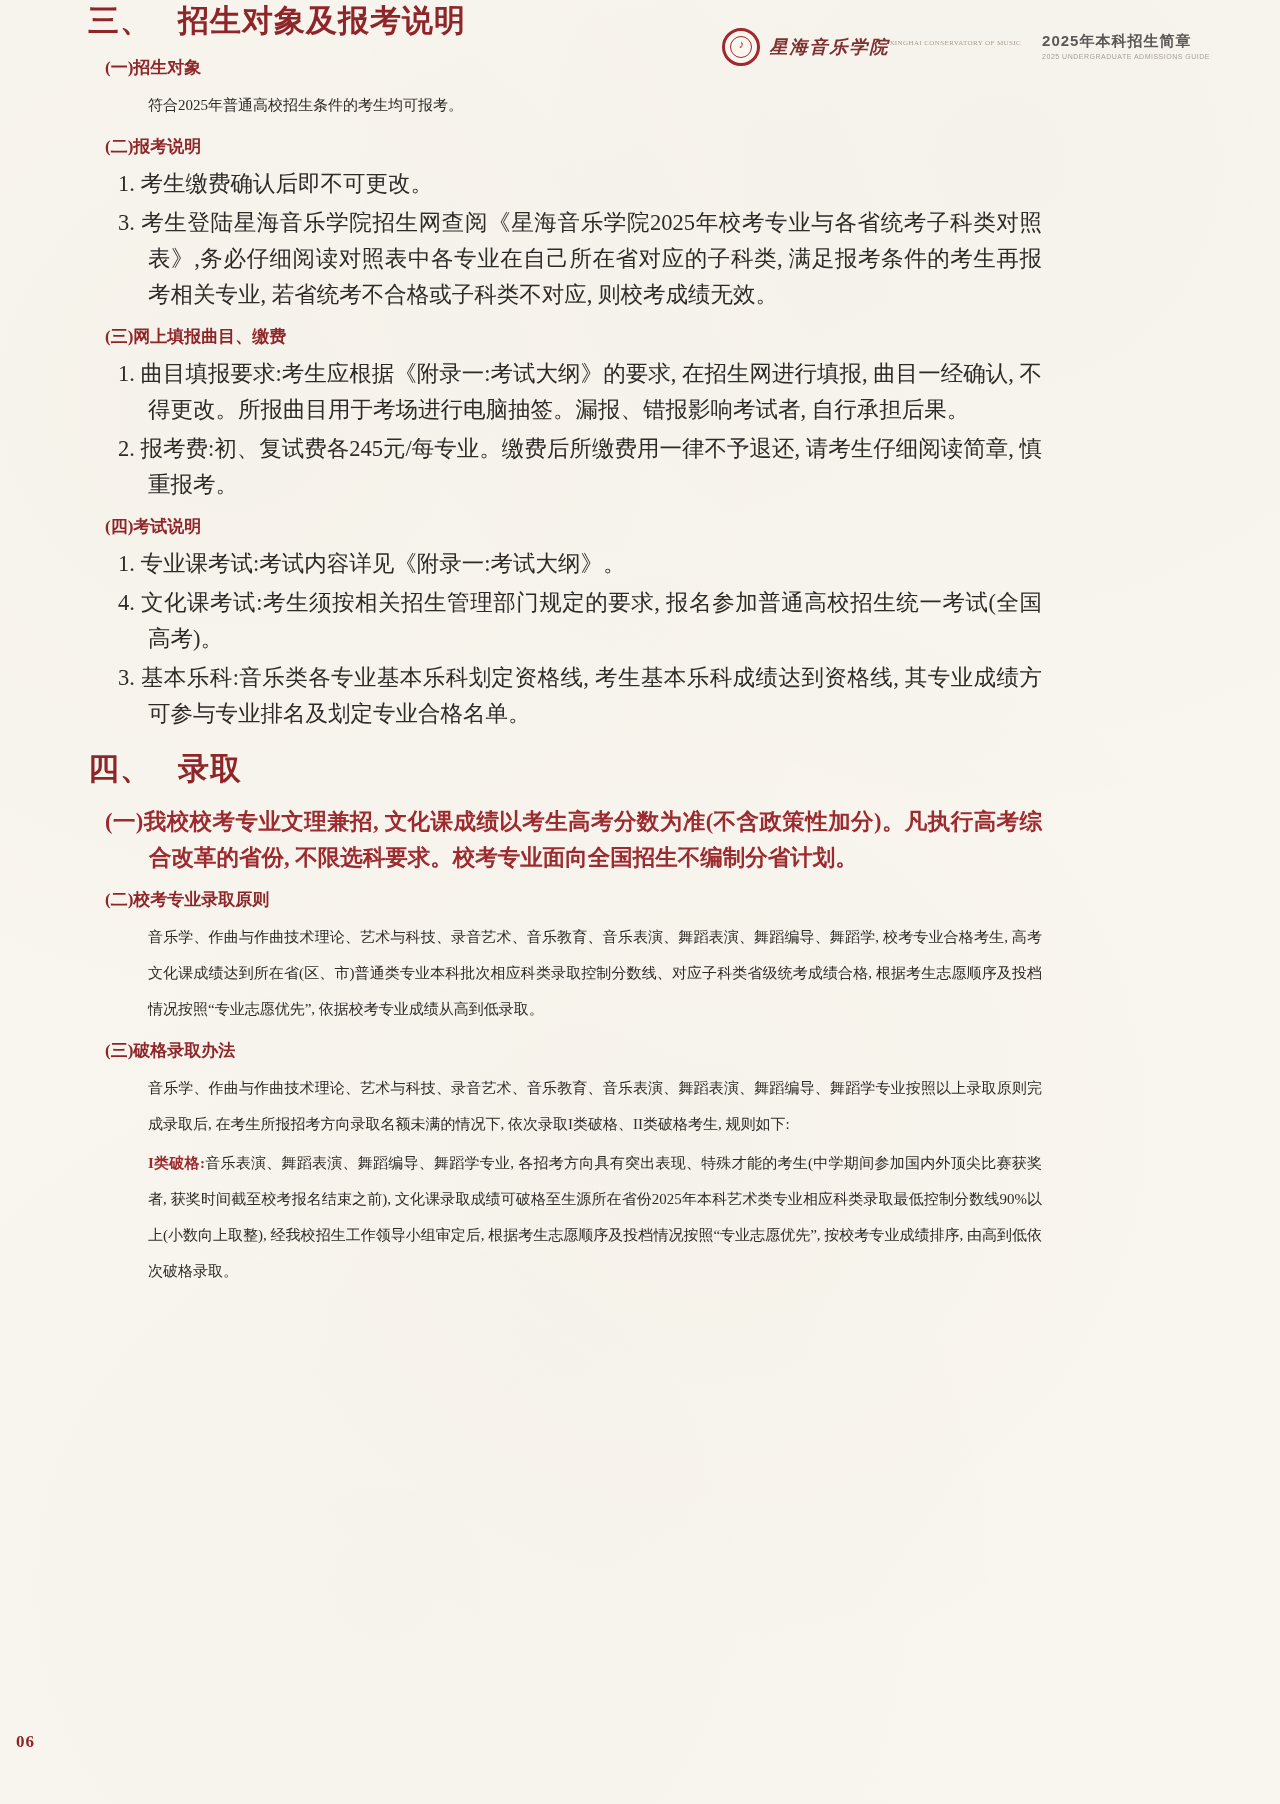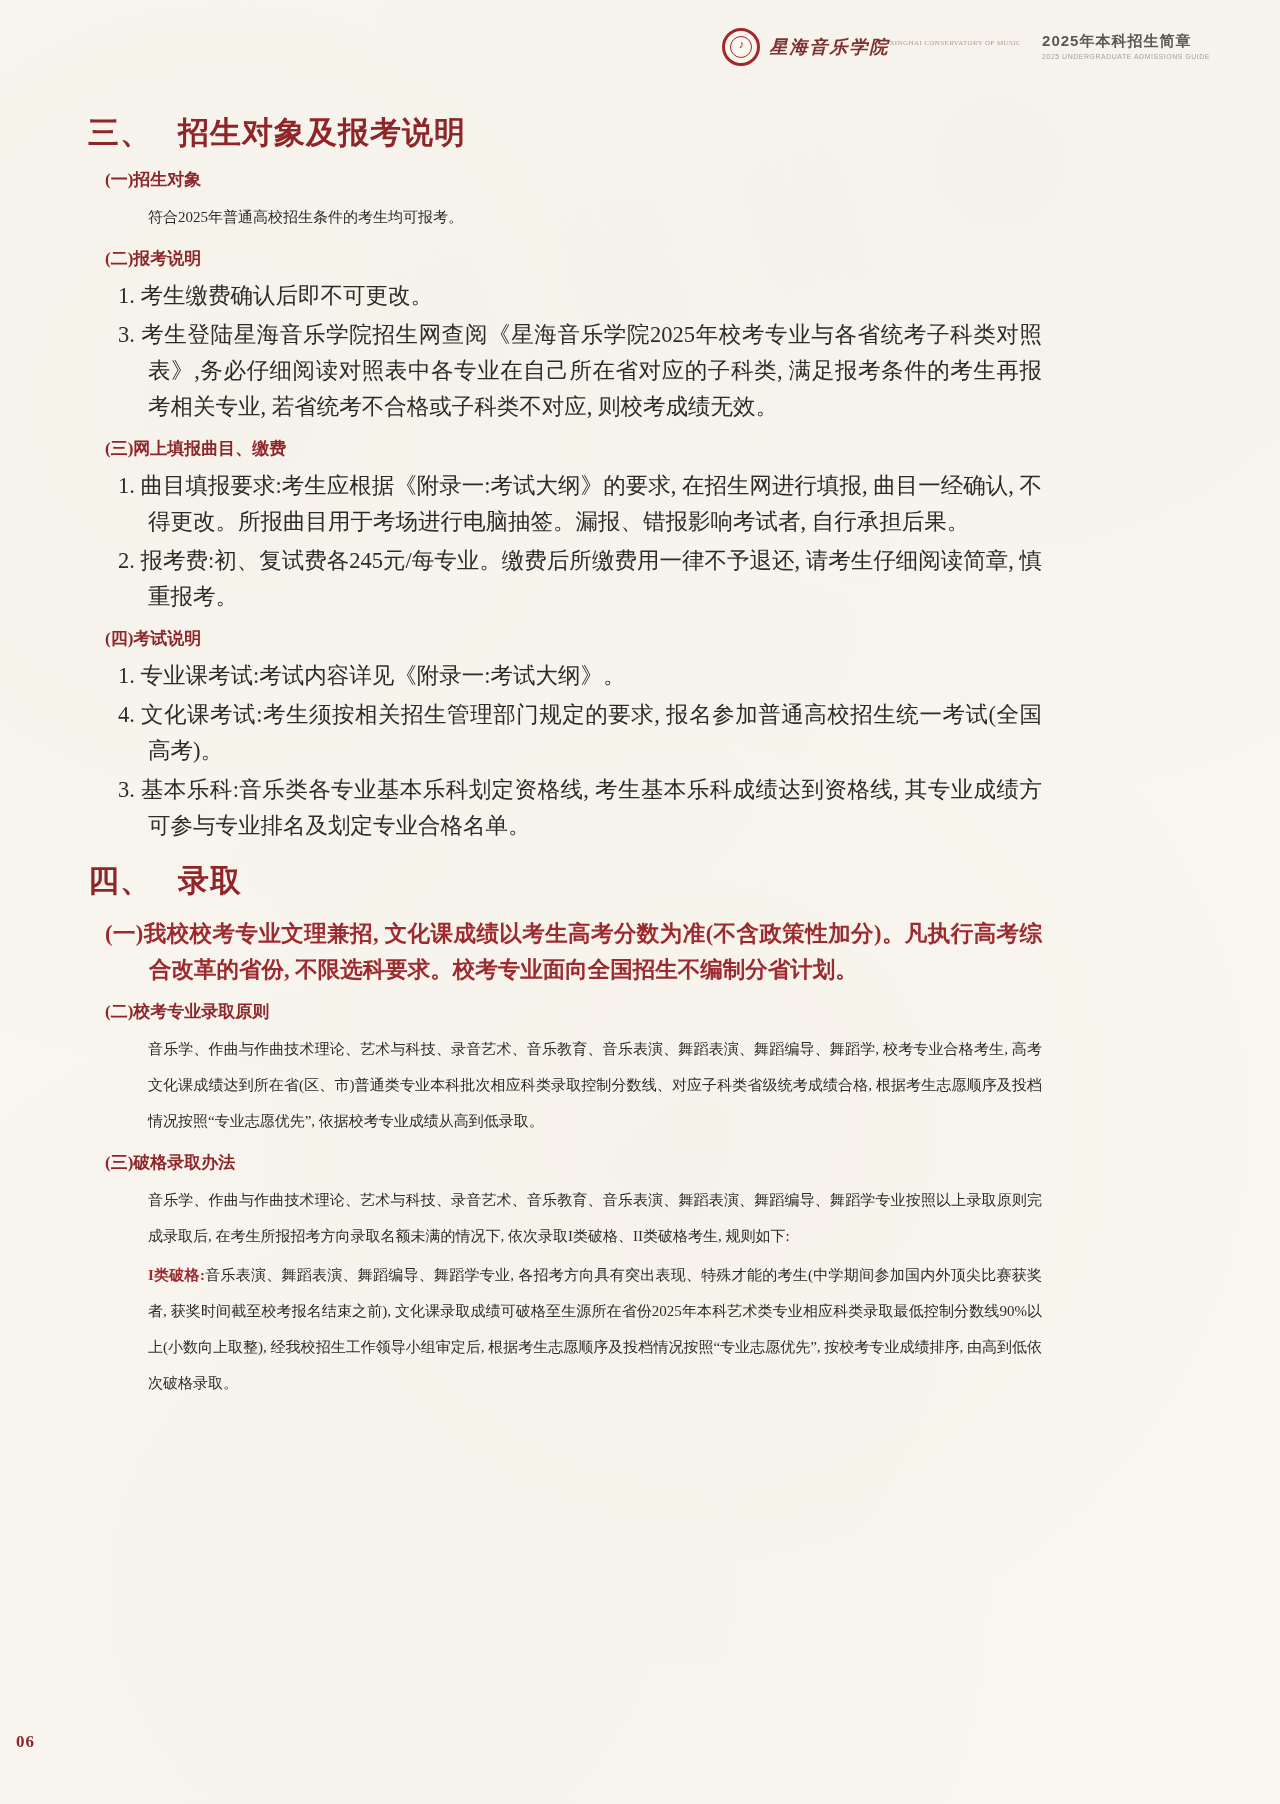--- a/index.html
+++ b/index.html
@@ -44,21 +44,21 @@
   .brochure .title {
     font-size:15px; font-weight:bold; color:#5a5856; letter-spacing:1px;
     font-family:"Liberation Sans","DejaVu Sans",sans-serif; white-space:nowrap;
   }
   .brochure .subtitle {
     font-size:7px; color:#a5a09a; letter-spacing:0.5px; margin-top:3px; white-space:nowrap;
     font-family:"Liberation Sans","DejaVu Sans",sans-serif;
   }
 
   
-  .main { padding-top:112px; }
+  .main { }
   .h1 {
     font-size:31px; font-weight:bold; color:#8e2629;
     margin:0 80px 14px 88px; letter-spacing:1px;
   }
   .h1 .h1-num { margin-right:26px; }
   .h2 {
     font-size:17px; font-weight:bold; color:#8e2629;
     margin:12px 240px 8px 105px;
   }
   .par {

